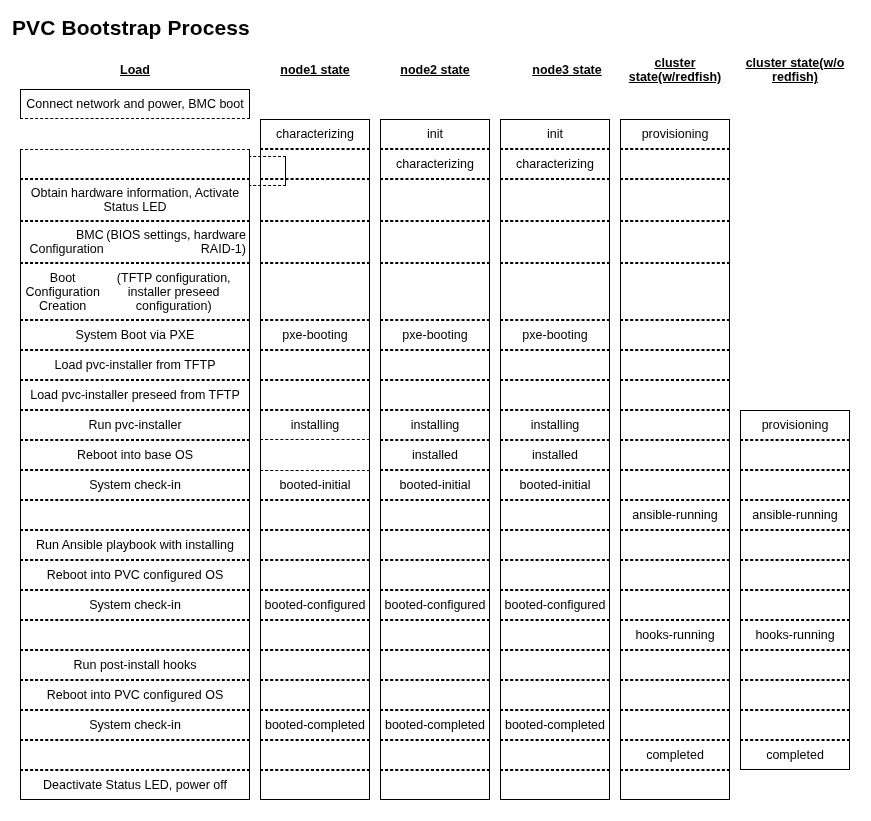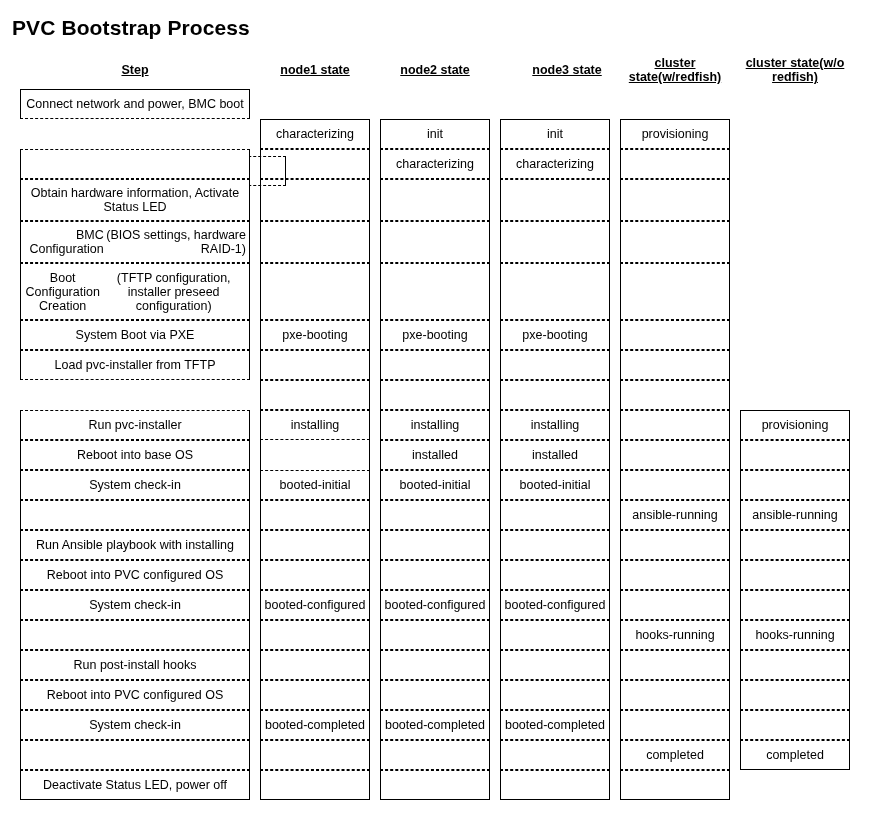--- a/index.html
+++ b/index.html
@@ -57,21 +57,21 @@
   .step-cell { font-size: 12.5px; }
   .state-cell { font-size: 12.5px; }
   .cell span { display: block; }
 </style>
 </head>
 <body>
 
 <div id="title">PVC Bootstrap Process</div>
 
 <div id="diagram">
-    <div class="col-head" style="left: 20px; width: 230px; top: 63px;">Step</div>
+    <div class="col-head" style="left: 20px; width: 230px; top: 63px;">Load</div>
     <div class="col-head" style="left: 260px; width: 110px; top: 63px;">node1 state</div>
     <div class="col-head" style="left: 380px; width: 110px; top: 63px;">node2 state</div>
     <div class="col-head" style="left: 512px; width: 110px; top: 63px;">node3 state</div>
     <div class="col-head" style="left: 620px; width: 110px; top: 56px;"><span>cluster state</span><span>(w/redfish)</span></div>
     <div class="col-head" style="left: 740px; width: 110px; top: 56px;"><span>cluster state</span><span>(w/o redfish)</span></div>
     <div class="cell step-cell dashed-bottom" style="left: 20px; top: 89px; width: 230px; height: 30px;">
       <span>Connect network and power, BMC boot</span>
     </div>
     <div class="cell step-cell dashed-top dashed-bottom" style="left: 20px; top: 119px; width: 266px; height: 30px; margin-top: 37px;">
       <span>BMC DHCP/Startup</span>
@@ -86,20 +86,23 @@
     </div>
     <div class="cell step-cell dashed-top dashed-bottom" style="left: 20px; top: 320px; width: 230px; height: 30px;">
       <span>System Boot via PXE</span>
     </div>
     <div class="cell step-cell dashed-top dashed-bottom" style="left: 20px; top: 263px; width: 230px; height: 57px;">
       <span>Boot Configuration Creation</span>
       <span>(TFTP configuration, installer preseed configuration)</span>
     </div>
     <div class="cell step-cell dashed-top dashed-bottom" style="left: 20px; top: 350px; width: 230px; height: 30px;">
       <span>Load pvc-installer from TFTP</span>
+    </div>
+    <div class="cell step-cell dashed-top dashed-bottom" style="left: 20px; top: 380px; width: 230px; height: 30px;">
+      <span>Load pvc-installer preseed from TFTP</span>
     </div>
     <div class="cell step-cell dashed-top dashed-bottom" style="left: 20px; top: 410px; width: 230px; height: 30px;">
       <span>Run pvc-installer</span>
     </div>
     <div class="cell step-cell dashed-top dashed-bottom" style="left: 20px; top: 440px; width: 230px; height: 30px;">
       <span>Reboot into base OS</span>
     </div>
     <div class="cell step-cell dashed-top dashed-bottom" style="left: 20px; top: 470px; width: 230px; height: 30px;">
       <span>System check-in</span>
     </div>

